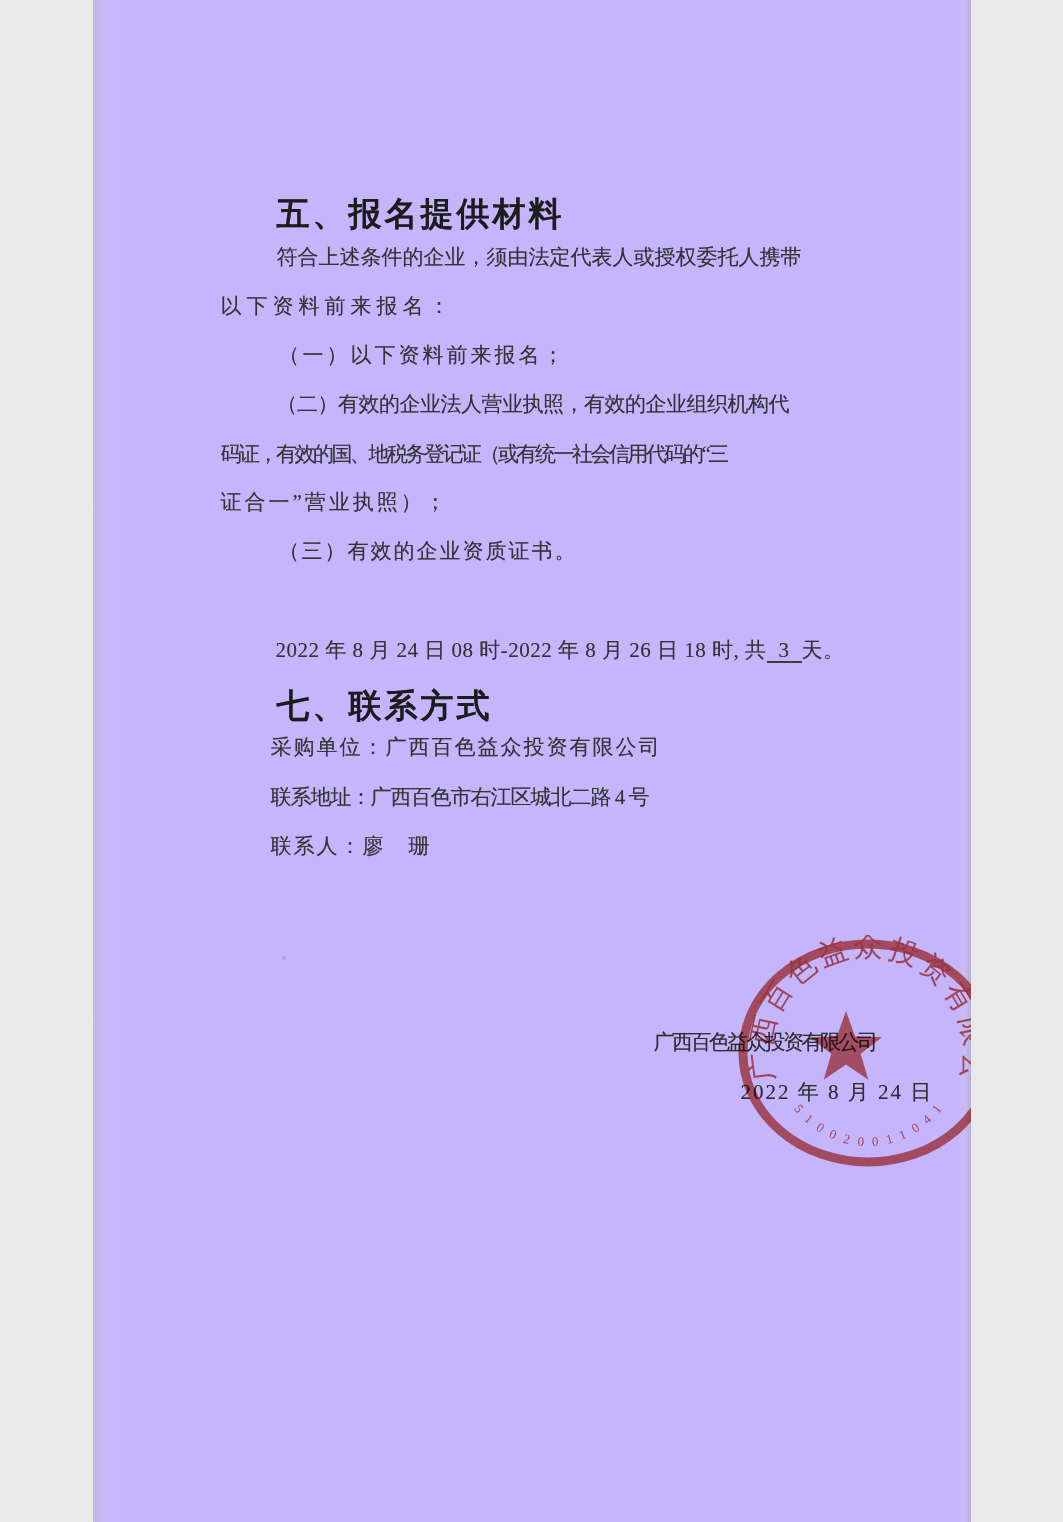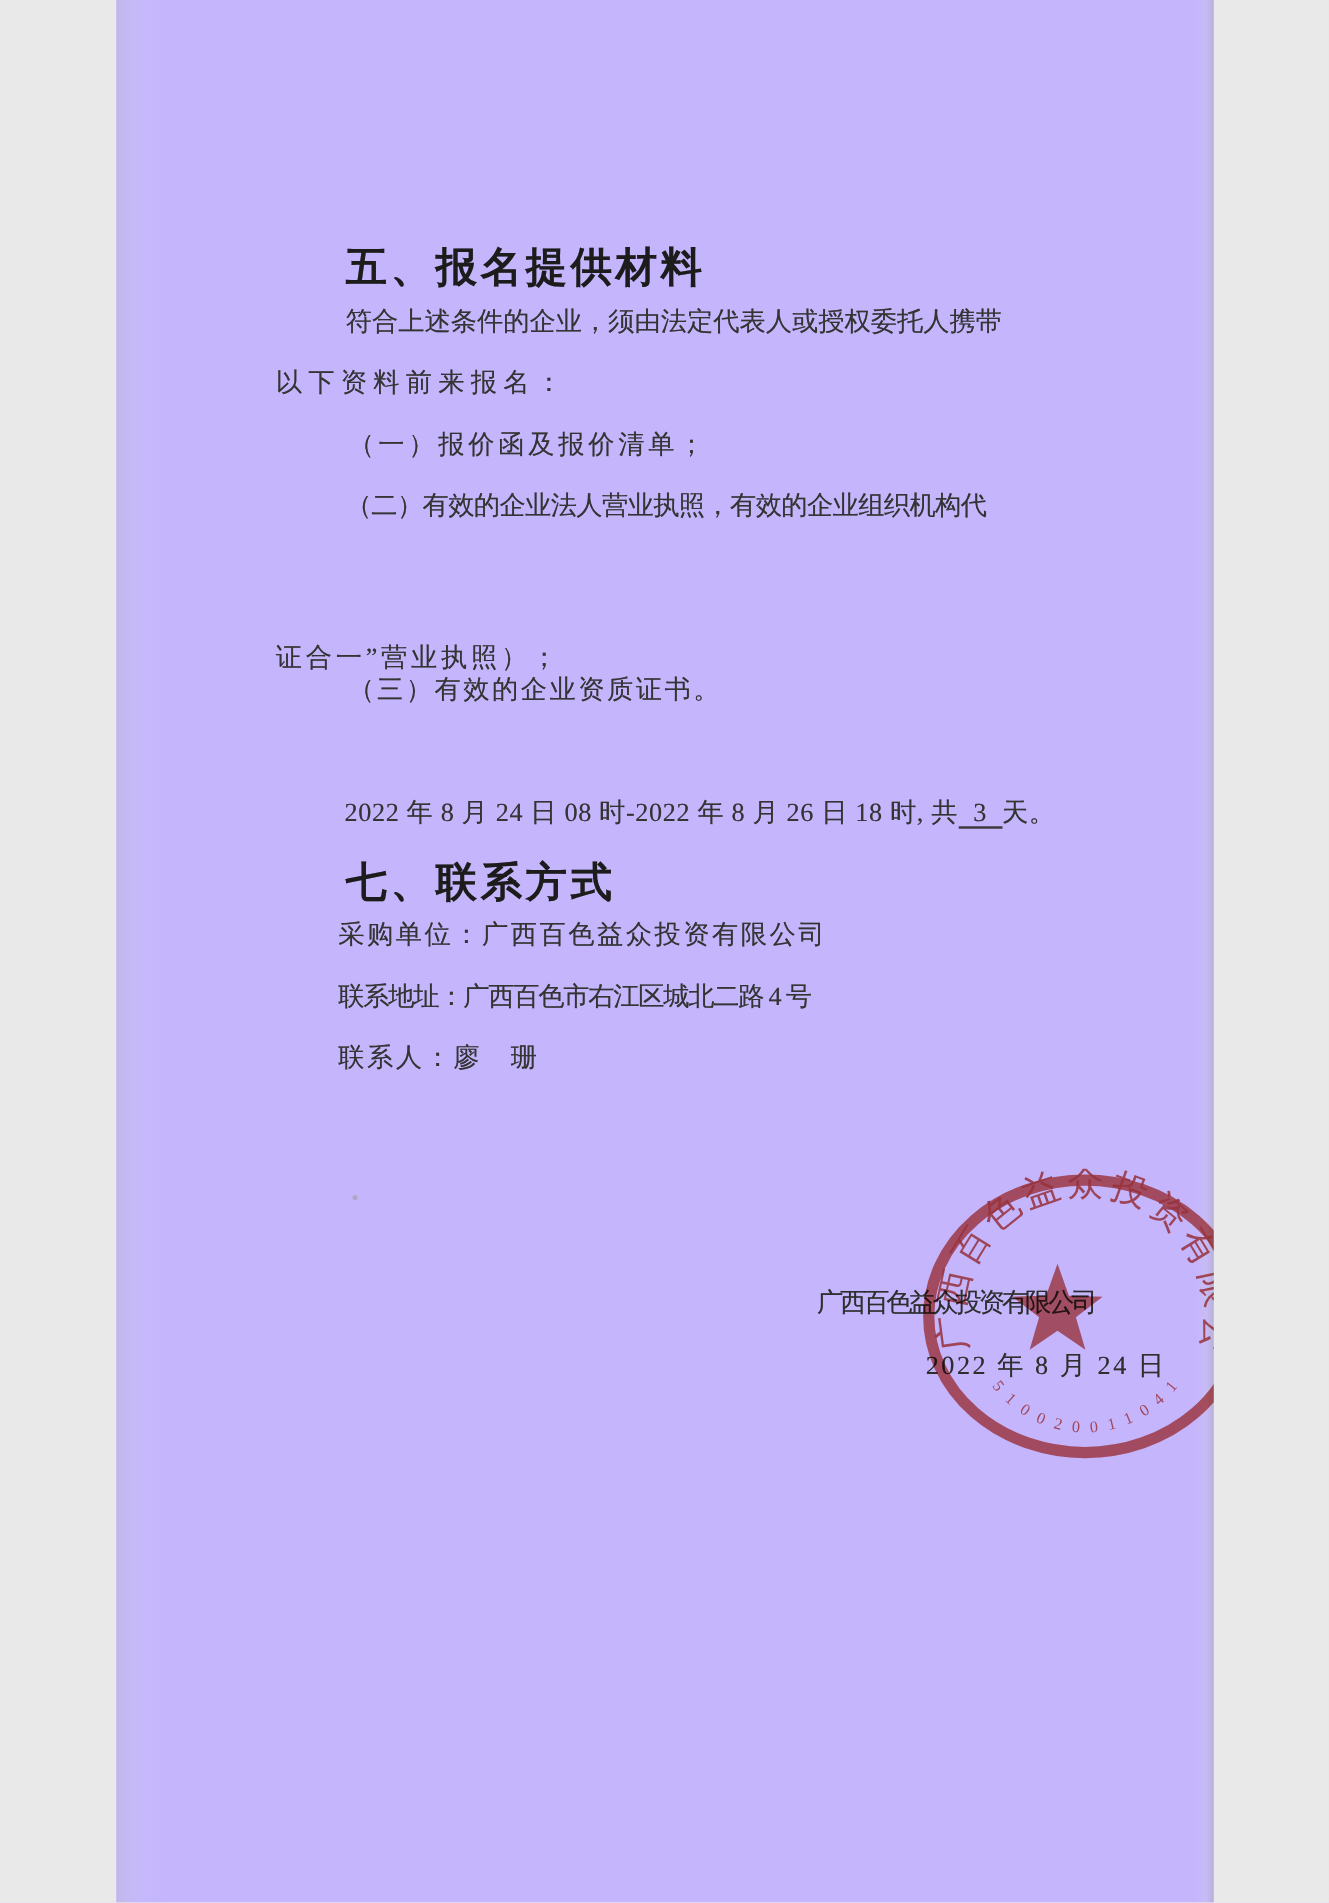--- a/index.html
+++ b/index.html
@@ -33,21 +33,21 @@
   .heading{
     font-family:"Liberation Sans","DejaVu Sans",sans-serif;
     font-weight:bold;font-size:33px;color:#1c1c1c;letter-spacing:3px;
   }
   .pos-h5 {top:192px;left:184px;}
   .pos-l2 {top:243px;left:184px;letter-spacing:0;}
   .pos-l3 {top:292px;left:128px;letter-spacing:5px;}
   .pos-l4 {top:341px;left:186px;letter-spacing:3px;}
   .pos-l5 {top:390px;left:184px;letter-spacing:-.5px;}
   .pos-l6 {top:440px;left:128px;letter-spacing:-2.5px;}
-  .pos-l7 {top:512px;left:128px;letter-spacing:3px;text-align:right;}
+  .pos-l7 {top:488px;left:128px;letter-spacing:3px;text-align:right;}
   .pos-l8 {top:537px;left:186px;letter-spacing:2px;}
   .pos-h6 {top:587px;left:184px;}
   .pos-l10{top:636px;left:183px;letter-spacing:.5px;}
   .pos-h7 {top:684px;left:184px;}
   .pos-l12{top:733px;left:178px;letter-spacing:2px;}
   .pos-l13{top:783px;left:178px;letter-spacing:-1px;}
   .pos-l14{top:832px;left:178px;letter-spacing:2px;}
   .pos-l15{top:880px;left:178px;letter-spacing:1px;}
   .u-days{
     display:inline-block;padding:0 12px;
@@ -66,22 +66,23 @@
 
 <div class="page">
 
   <div class="edge-left"></div>
   <div class="edge-right"></div>
   <div class="speck"></div>
 
   <div class="line heading pos-h5">五、报名提供材料</div>
   <div class="line pos-l2">符合上述条件的企业，须由法定代表人或授权委托人携带</div>
   <div class="line pos-l3">以下资料前来报名：</div>
-  <div class="line pos-l4">（一）报价函及报价清单；</div>
+  <div class="line pos-l4">（一）以下资料前来报名；</div>
   <div class="line pos-l5">（二）有效的企业法人营业执照，有效的企业组织机构代</div>
+  <div class="line pos-l6">码证，有效的国、地税务登记证（或有统一社会信用代码的“三</div>
   <div class="line pos-l7">证合一”营业执照）；</div>
   <div class="line pos-l8">（三）有效的企业资质证书。</div>
 
   <div class="line pos-l10"><span>2022 年 8 月 24 日 08 时-2022 年 8 月 26 日 18 时, 共</span><span class="u-days">3</span><span>天。</span></div>
 
   <div class="line pos-l12">采购单位：广西百色益众投资有限公司</div>
   <div class="line heading pos-h7">七、联系方式</div>
   <div class="line pos-l13">联系地址：广西百色市右江区城北二路 4 号</div>
   <div class="line pos-l14">联系人：廖　珊</div>
 

